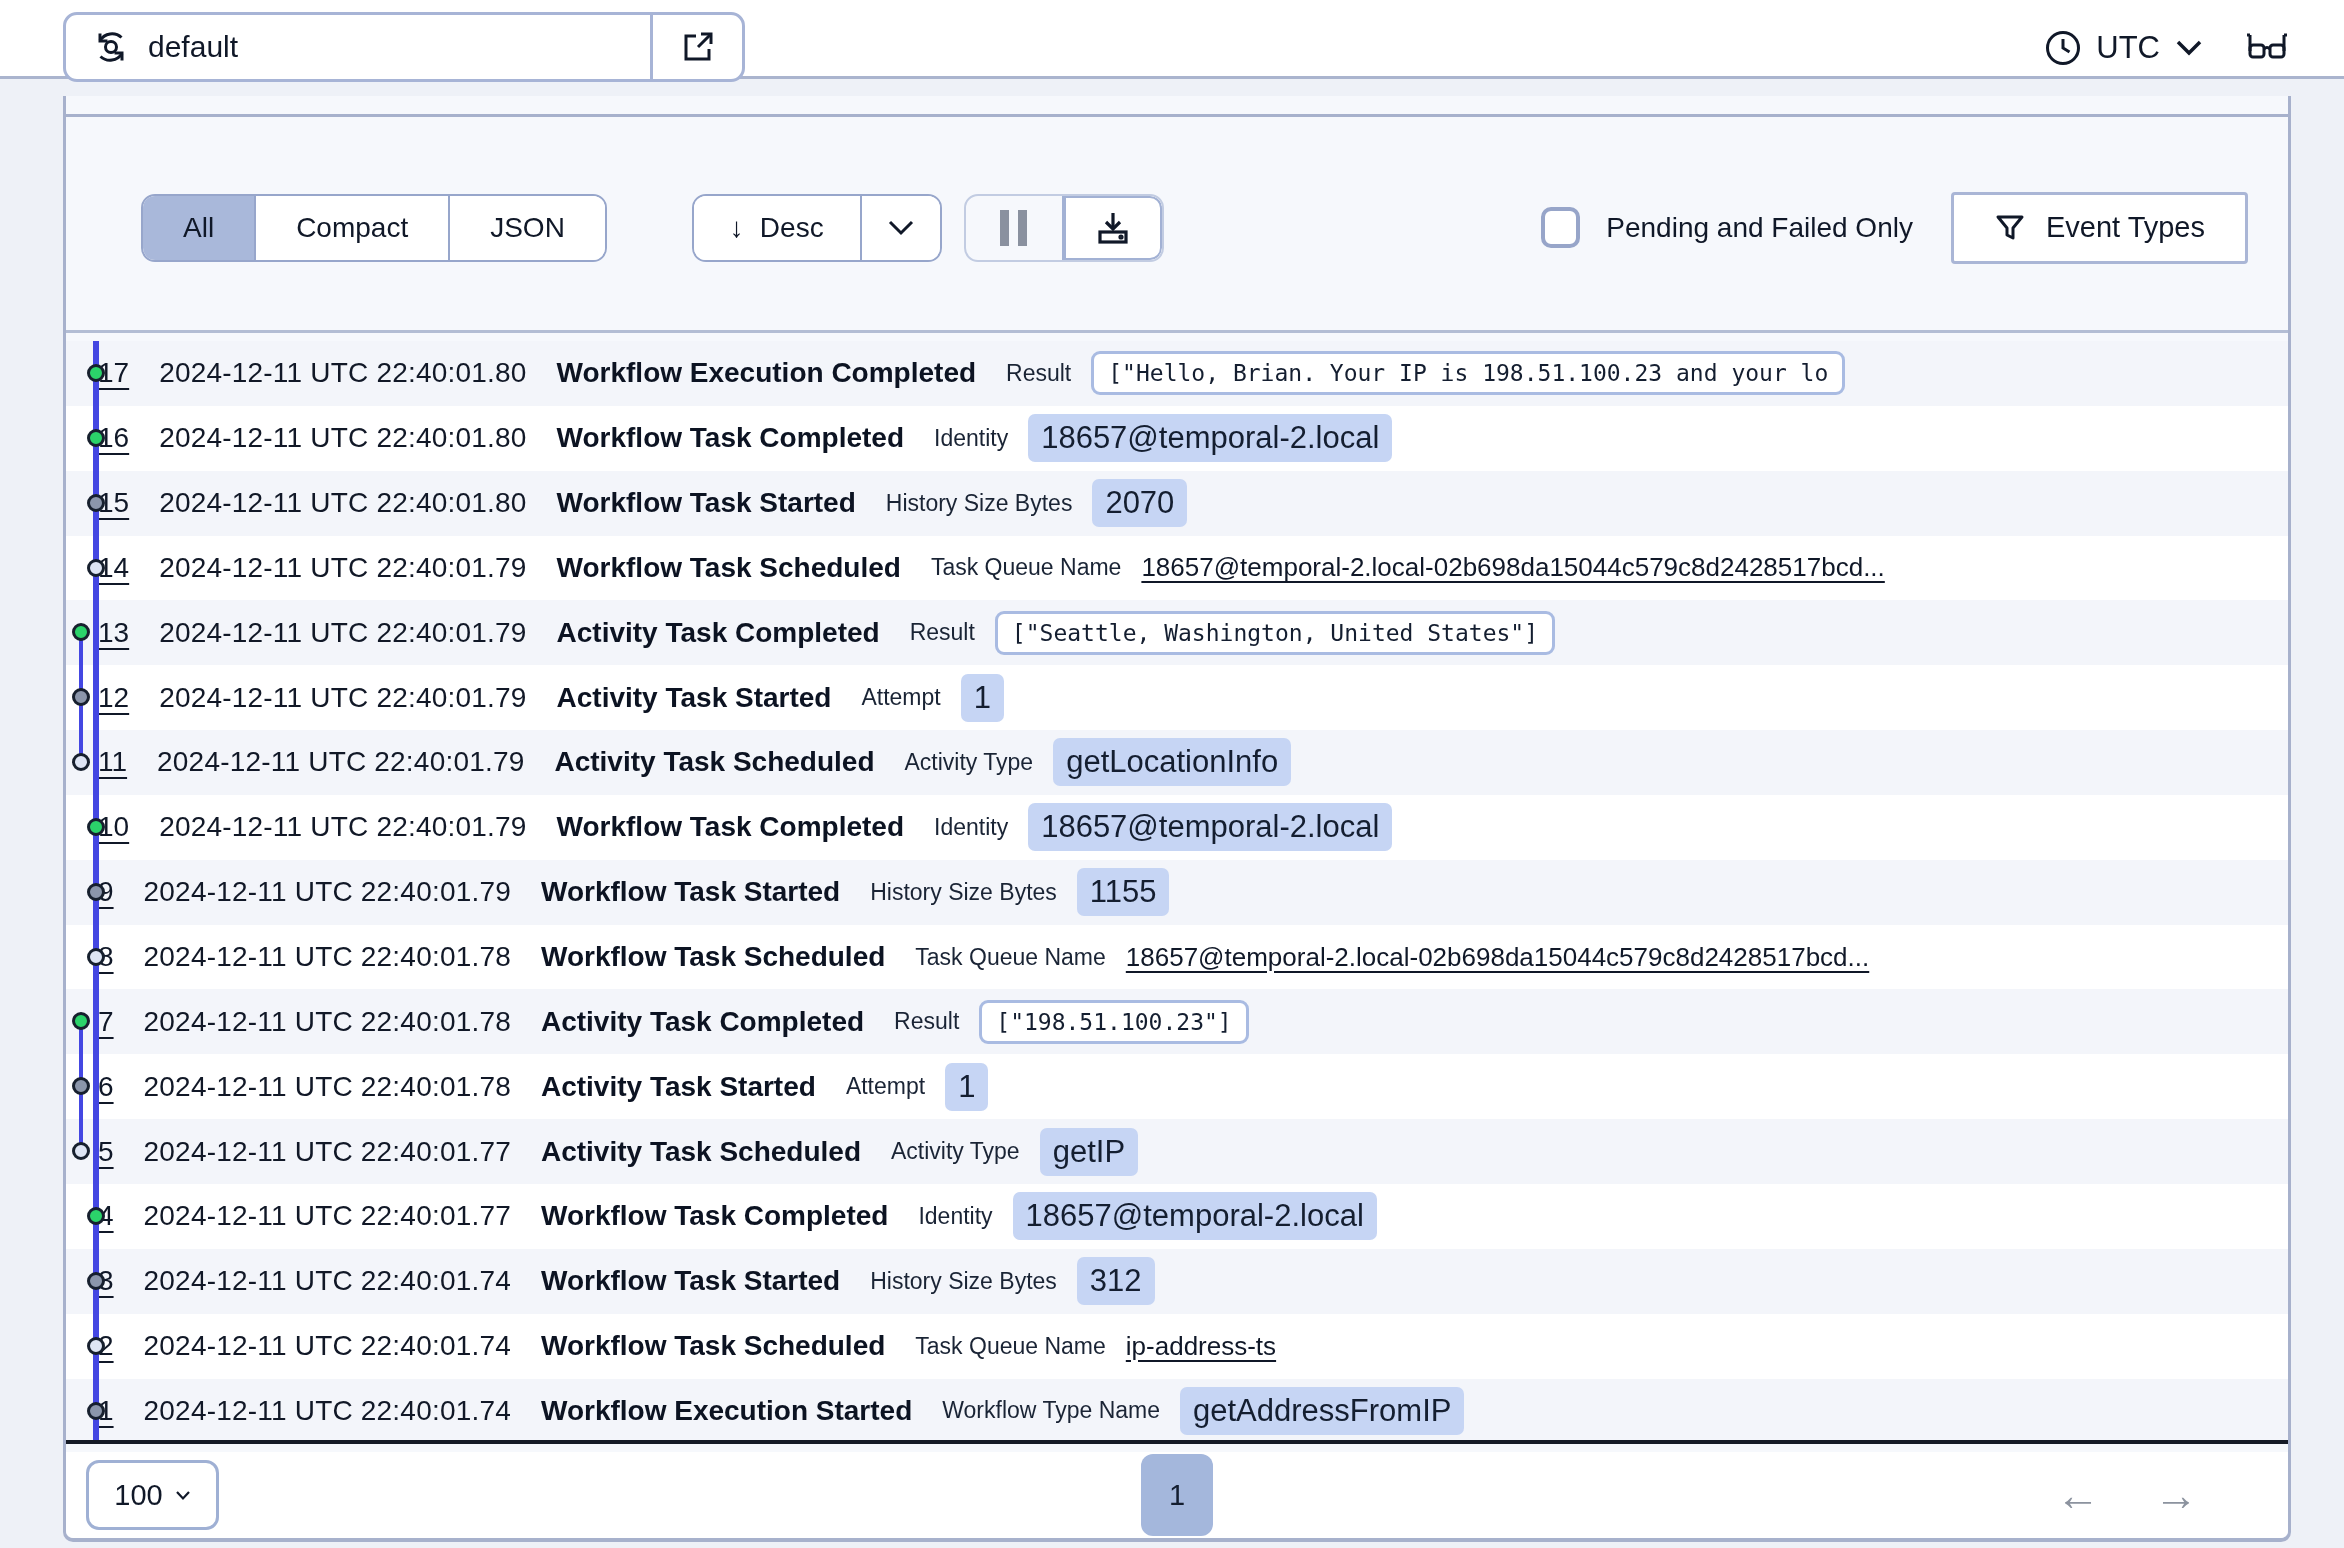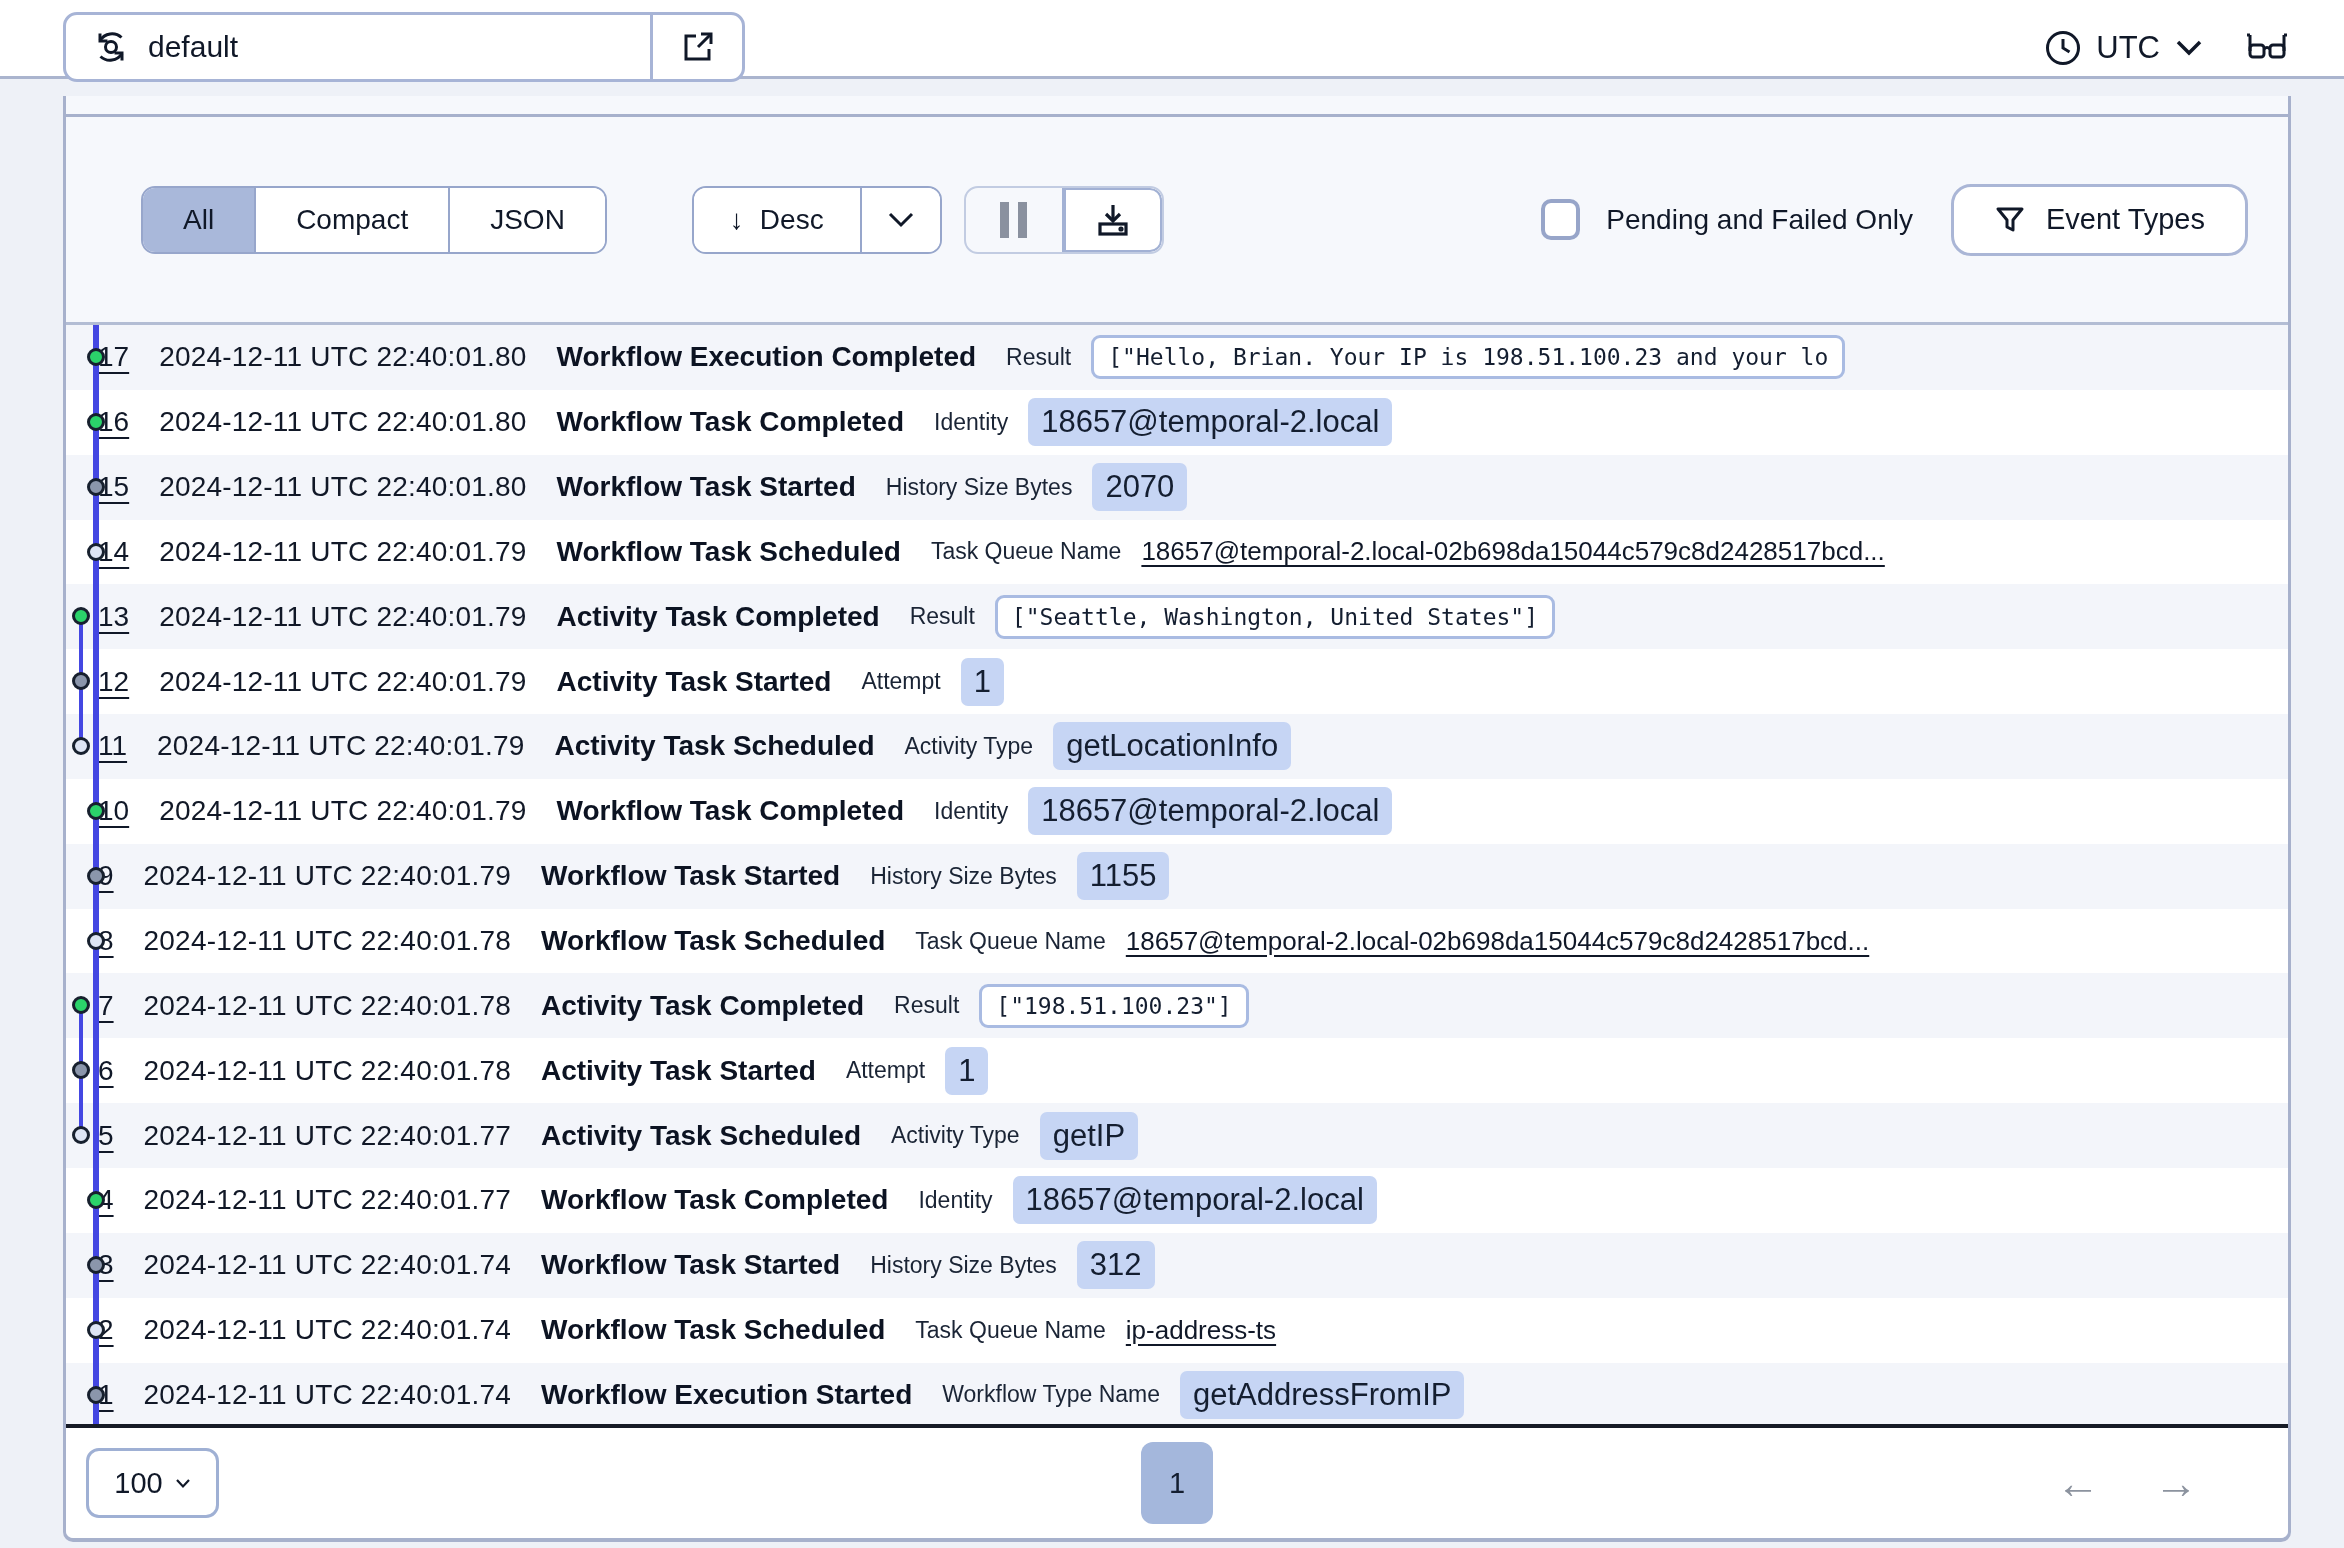--- a/index.html
+++ b/index.html
@@ -32,21 +32,21 @@
     display: flex; align-items: center; gap: 40px;
   }
   .tz-picker { display: flex; align-items: center; gap: 14px; cursor: pointer; }
   .tz-label { font-size: 31px; color: #101828; }
   
   .panel {
     position: absolute; left: 63px; top: 96px; width: 2228px; height: 1446px;
     background: #f6f8fc;
     border-left: 3px solid #a7b1cc; border-right: 3px solid #a7b1cc; border-bottom: 4px solid #a7b1cc;
     border-radius: 0 0 10px 10px;
-    display: flex; flex-direction: column;
+    display: flex; flex-direction: column; gap: 8px;
   }
   .panel-strip { height: 21px; border-bottom: 3px solid #a7b1cc; }
   
   .toolbar {
     height: 208px; display: flex; align-items: center;
     padding: 0 40px 0 75px; border-bottom: 3px solid #b3bdd4;
   }
   .seg-group {
     display: flex; border: 2px solid #97a6cb; border-radius: 14px; overflow: hidden;
     background: #fff;
@@ -87,21 +87,21 @@
   }
   .pending-wrap { margin-left: auto; display: flex; align-items: center; gap: 26px; }
   .checkbox {
     width: 39px; height: 41px; border: 4px solid #97a5c9; border-radius: 10px;
     background: #fff; cursor: pointer;
   }
   .pending-label { font-size: 28px; color: #101828; }
   .evt-types-btn {
     margin-left: 38px; height: 72px; padding: 0 40px;
     display: flex; align-items: center; gap: 20px;
-    background: #fff; border: 3px solid #aab6d6; border-radius: 20px;
+    background: #fff; border: 3px solid #aab6d6; border-radius: 4px;
     font-size: 29px; color: #101828; cursor: pointer;
     font-family: "Liberation Sans", sans-serif;
   }
   
   .event-table {
     position: relative; background: #fff; height: 1103px;
     border-bottom: 4px solid #161b26; overflow: hidden;
   }
   .event-row {
     position: relative; height: 64.85px; display: flex; align-items: center;

